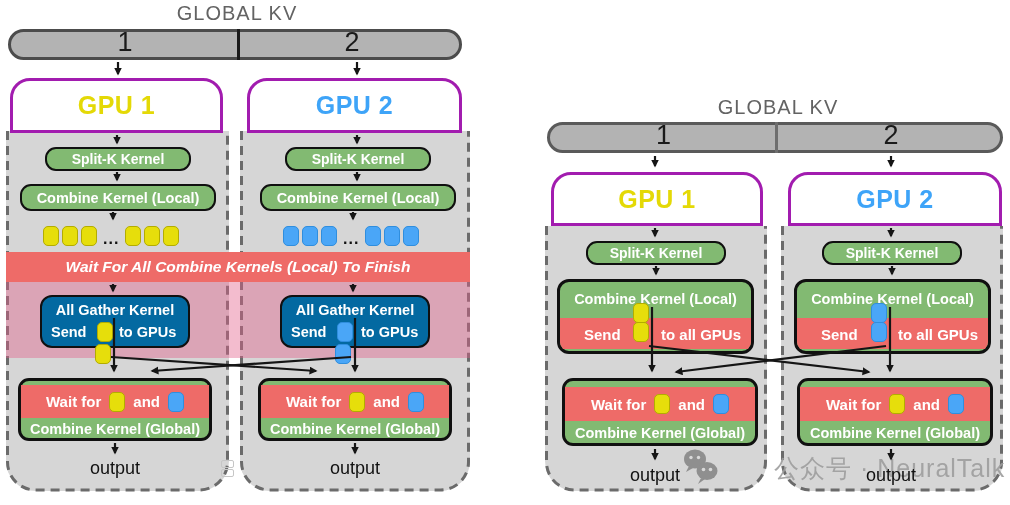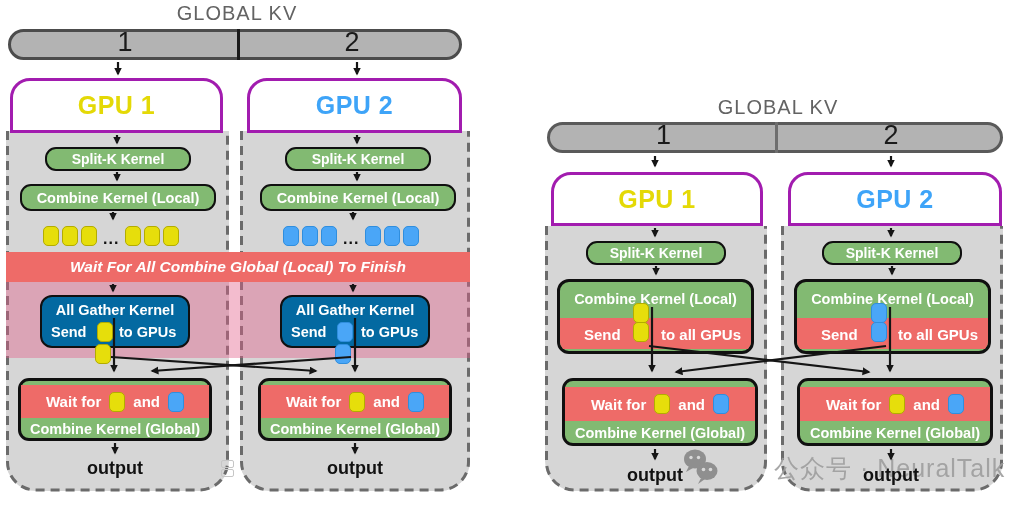--- a/index.html
+++ b/index.html
@@ -21,21 +21,21 @@
   .sq.b{background:#4aa6f7;border:1.5px solid #2f8ede;}
   .sqrow{display:flex;gap:3px;align-items:center;z-index:3;}
   .ell{font-weight:800;font-size:16px;color:#111;margin:6px 3px 0 3px;letter-spacing:1px;}
   .banner{background:#ee6b68;color:#fff;font-style:italic;font-weight:700;font-size:15.5px;z-index:4;}
   .pink{background:rgba(227,95,138,0.42);z-index:4;}
   .orangebox{background:#0369a1;border:2.5px solid #101010;border-radius:12px;color:#fff;font-weight:700;font-size:14.5px;z-index:5;}
   .waitbox{background:#82ba72;border:3px solid #101010;border-radius:11px;z-index:5;}
   .combinebox{background:#82ba72;border:3px solid #101010;border-radius:12px;overflow:hidden;z-index:5;}
   .redstrip{background:#ee6b68;color:#fff;font-weight:700;font-size:15px;}
   .greentext{color:#fff;font-weight:700;font-size:14.5px;}
-  .out{font-weight:700;font-size:18px;color:#111;z-index:7;}
+  .out{font-weight:400;font-size:18px;color:#111;z-index:7;}
   .floatsq{z-index:6;}
   .wm{color:#9e9e9e;font-size:25px;letter-spacing:1px;z-index:6;opacity:0.9;}
   .remnant{border:1.5px solid #c6c6c6;border-radius:2px;}
 </style>
 </head>
 <body>
 
 <div id="stage">
 
   <svg id="dash-layer" class="layer" width="1010" height="505">
@@ -78,21 +78,21 @@
   <div class="abs sqrow" style="left:283px;top:224px;">
     <span class="sq b"></span>
     <span class="sq b"></span>
     <span class="sq b"></span>
     <span class="ell">...</span>
     <span class="sq b"></span>
     <span class="sq b"></span>
     <span class="sq b"></span>
   </div>
 
-  <div class="abs ctr banner nowrap" style="left:6px;top:252px;width:464px;height:30px;">Wait For All Combine Global (Local) To Finish</div>
+  <div class="abs ctr banner nowrap" style="left:6px;top:252px;width:464px;height:30px;">Wait For All Combine Kernels (Local) To Finish</div>
   <div class="abs pink" style="left:6px;top:282px;width:464px;height:76px;"></div>
 
   <div class="abs orangebox" style="left:40px;top:295px;width:150px;height:53px;">
     <div class="abs ctr nowrap" style="left:0;top:4px;width:100%;height:17px;">All Gather Kernel</div>
     <span class="abs nowrap" style="left:9px;top:27px;">Send</span>
     <span class="abs sq y" style="left:55px;top:25px;"></span>
     <span class="abs nowrap" style="left:77px;top:27px;">to GPUs</span>
   </div>
   <div class="abs orangebox" style="left:280px;top:295px;width:150px;height:53px;">
     <div class="abs ctr nowrap" style="left:0;top:4px;width:100%;height:17px;">All Gather Kernel</div>

